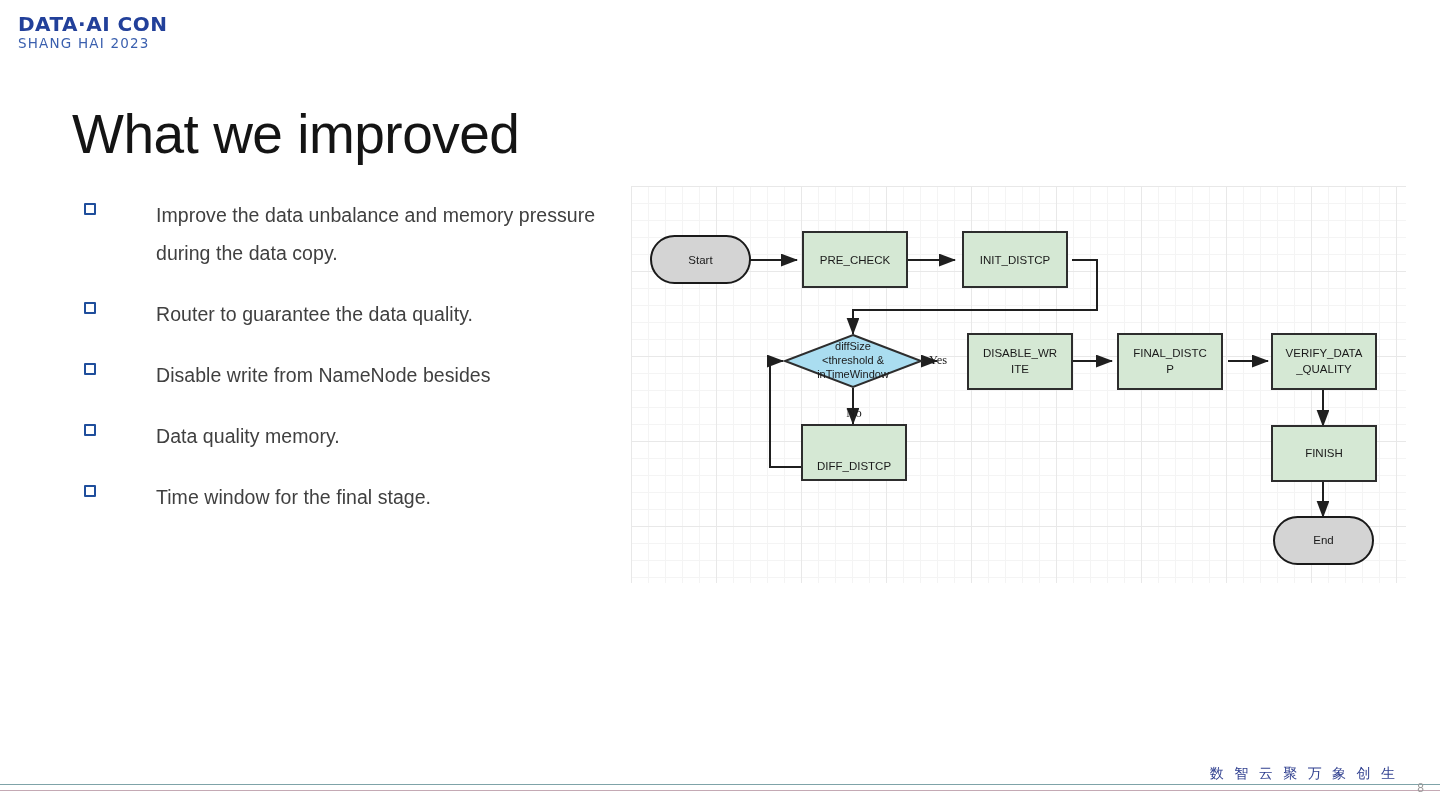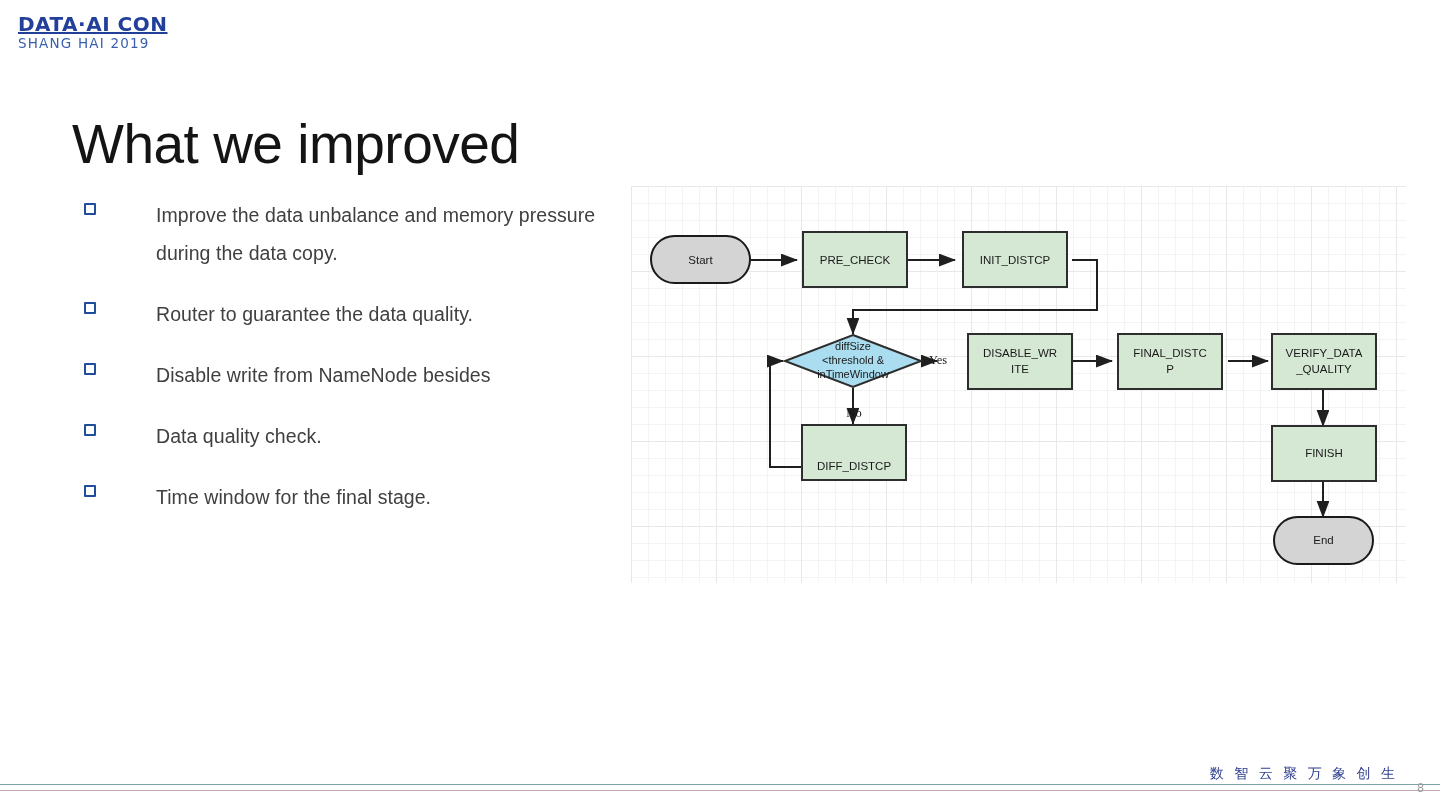--- a/index.html
+++ b/index.html
@@ -10,31 +10,31 @@
     font-family:"Liberation Sans", sans-serif;
     overflow:hidden;
     position:relative;
   }
 
   
   .logo{position:absolute;left:18px;top:14px;line-height:1;}
   .logo-main{
     font-family:"DejaVu Sans", sans-serif;
     font-weight:bold;font-size:20px;letter-spacing:.5px;
-    color:#22409a;white-space:nowrap;text-decoration:underline;
+    color:#22409a;white-space:nowrap;
   }
   .logo-sub{
     font-family:"DejaVu Sans", sans-serif;
     font-size:13.5px;letter-spacing:1.2px;
     color:#3a5fae;white-space:nowrap;margin-top:3px;
   }
 
   
   .slide-title{
-    position:absolute;left:72px;top:76px;
+    position:absolute;left:72px;top:66px;
     font-size:55px;font-weight:400;color:#141414;
     letter-spacing:-0.5px;line-height:1.15;
     white-space:nowrap;
   }
 
   
   .bullets{position:absolute;left:84px;top:196px;width:545px;}
   .bullet{display:flex;align-items:flex-start;margin-bottom:23px;gap:38px;}
   .bullet:last-child{margin-bottom:0;}
   .bullet-marker{
@@ -96,21 +96,21 @@
   .page-number{
     position:absolute;right:16px;top:781px;
     font-size:12px;color:#9a9a9a;
   }
 </style>
 </head>
 <body>
 
 <div class="logo">
   <div class="logo-main">DATA·AI CON</div>
-  <div class="logo-sub">SHANG HAI 2019</div>
+  <div class="logo-sub">SHANG HAI 2023</div>
 </div>
 
 <h1 class="slide-title">What we improved</h1>
 
 <div class="bullets">
 
   <div class="bullet">
     <span class="bullet-marker"></span>
     <span class="bullet-text">Improve the data unbalance and memory pressure during the data copy.</span>
   </div>
@@ -120,21 +120,21 @@
     <span class="bullet-text">Router to guarantee the data quality.</span>
   </div>
 
   <div class="bullet">
     <span class="bullet-marker"></span>
     <span class="bullet-text">Disable write from NameNode besides</span>
   </div>
 
   <div class="bullet">
     <span class="bullet-marker"></span>
-    <span class="bullet-text">Data quality check.</span>
+    <span class="bullet-text">Data quality memory.</span>
   </div>
 
   <div class="bullet">
     <span class="bullet-marker"></span>
     <span class="bullet-text">Time window for the final stage.</span>
   </div>
 
 </div>
 
 <div class="chart-wrap">

